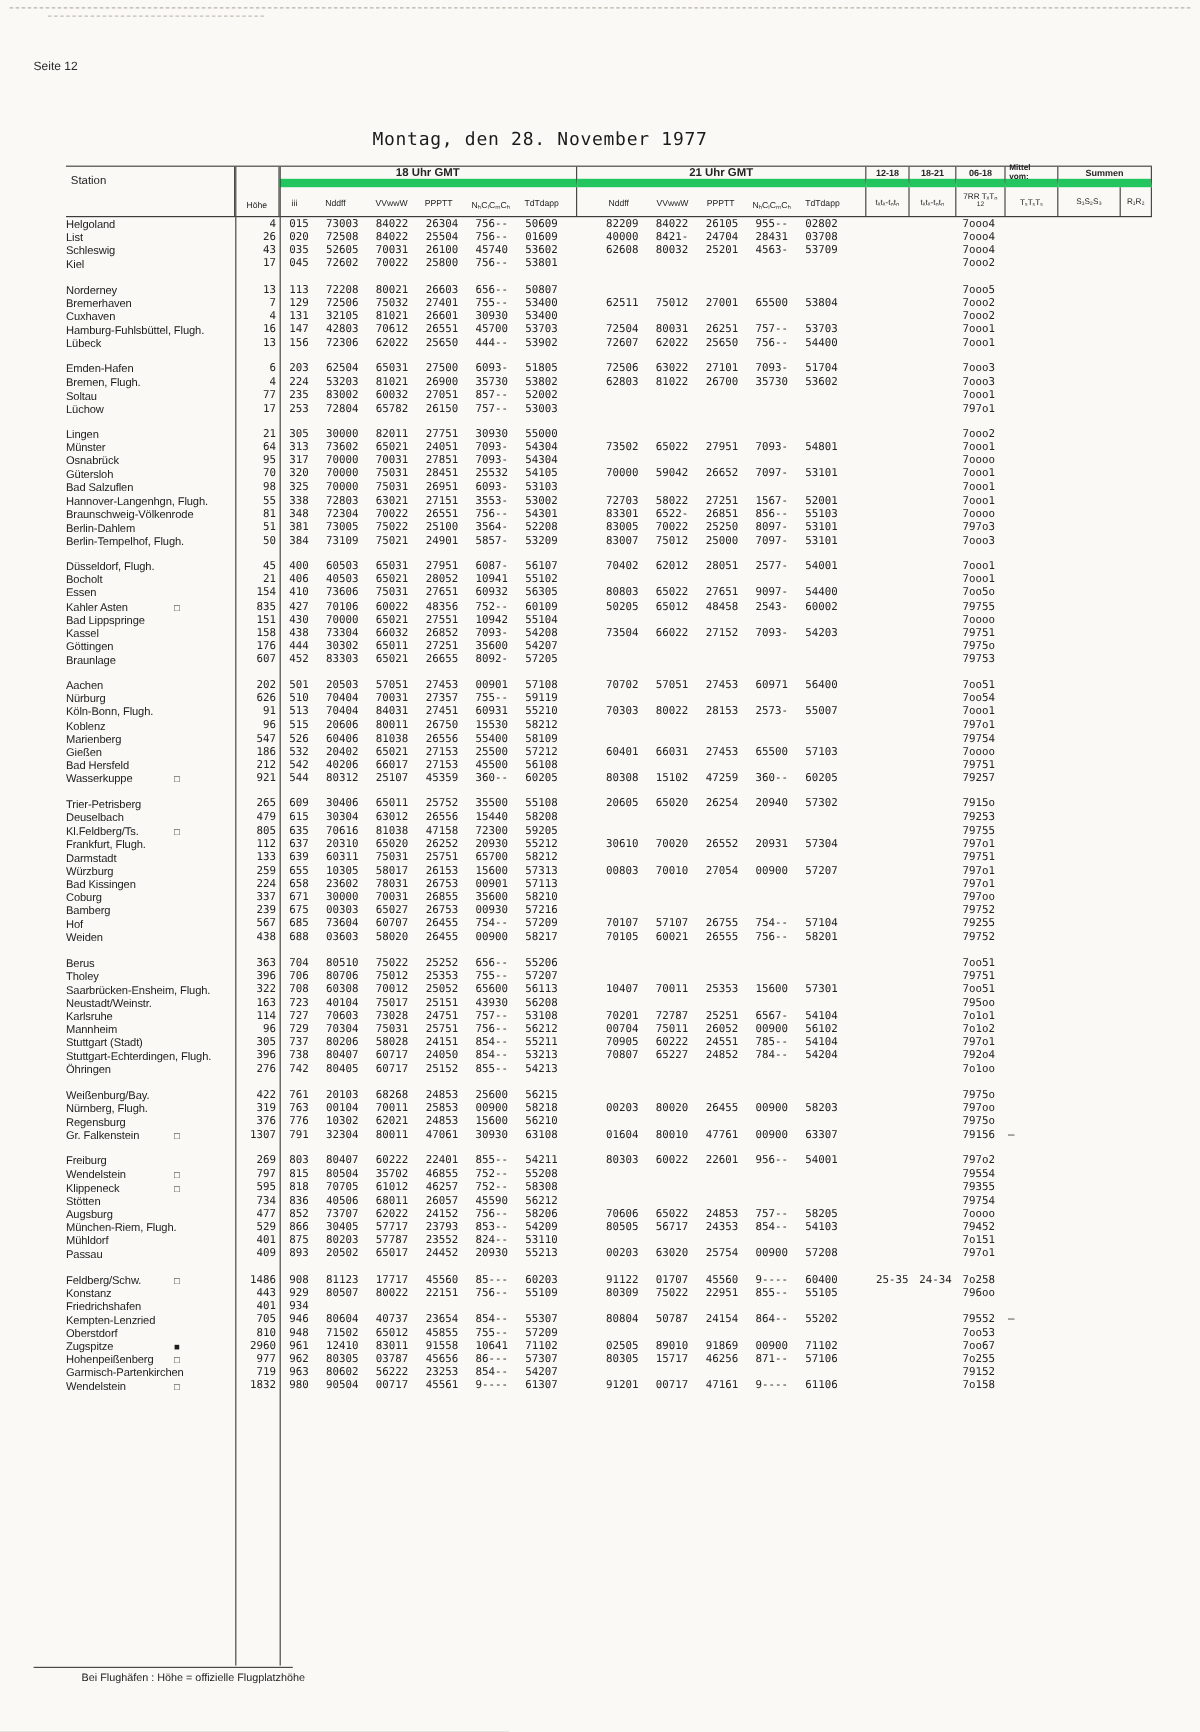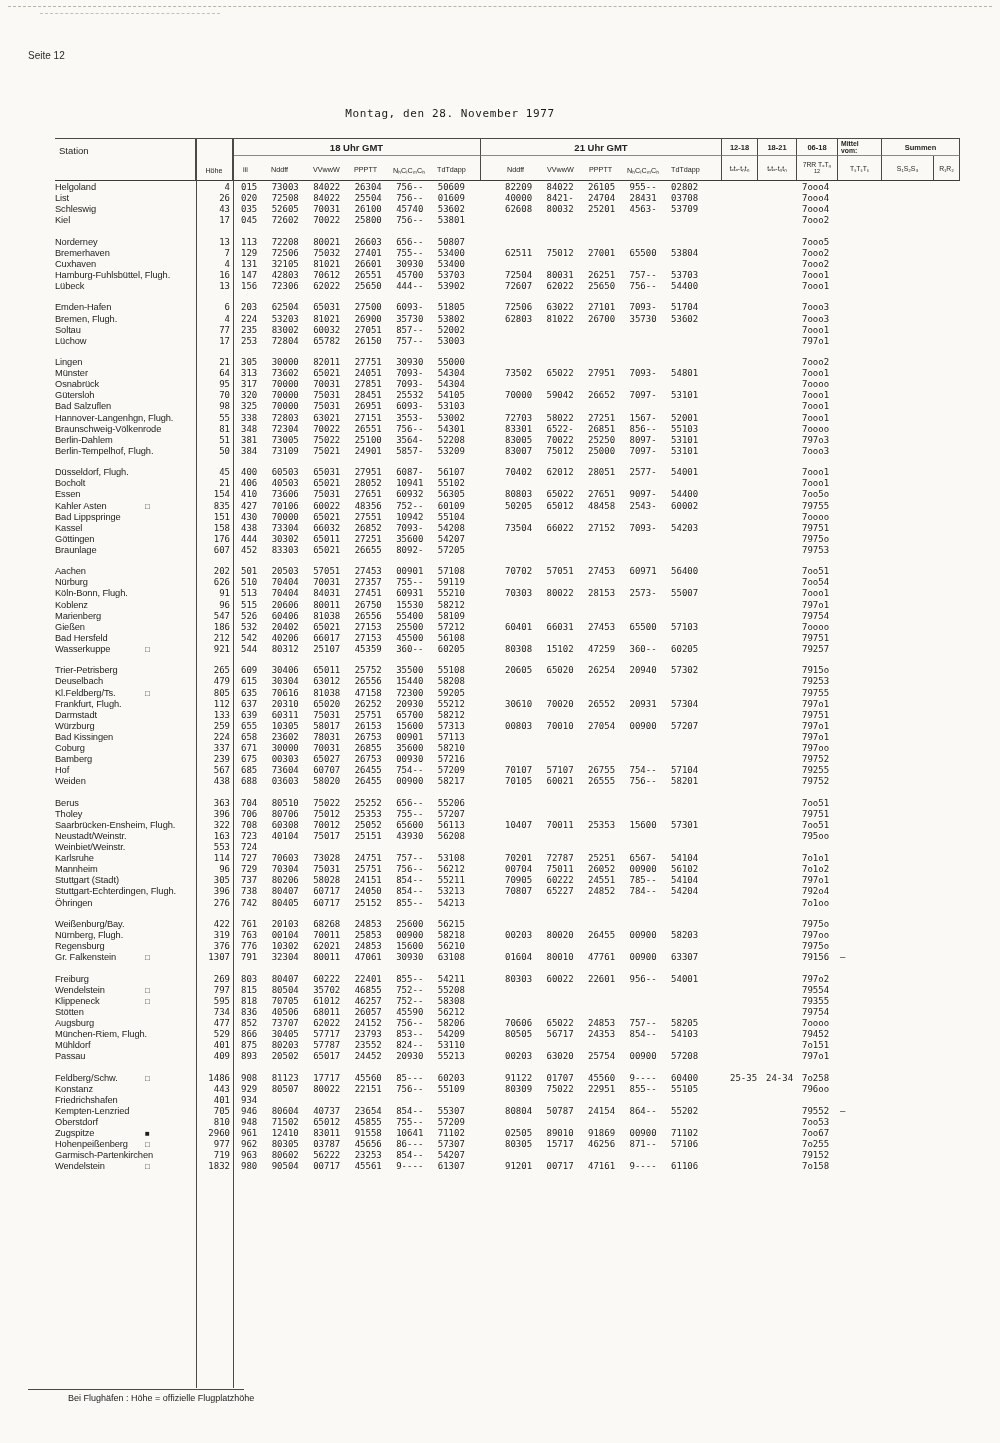--- a/index.html
+++ b/index.html
@@ -2,29 +2,29 @@
 <html><head>
 <meta charset="utf-8">
 <style>
   html,body{margin:0;padding:0;background:#d8d6d0;}
   .page{position:relative;width:1000px;height:1443px;background:#faf9f5;overflow:hidden;
         font-family:"Liberation Sans",sans-serif;color:#1d1d1d;}
   .scan-top{position:absolute;top:6px;left:8px;right:8px;border-top:1px dashed #b8b4aa;}
   .scan-top2{position:absolute;top:13px;left:40px;width:180px;border-top:1px dashed #c4c0b6;}
   .page-num{position:absolute;left:28px;top:50px;font-size:10px;color:#2a2a2a;}
   .title{position:absolute;left:250px;top:107px;width:400px;text-align:center;
-         font-family:"DejaVu Sans Mono",monospace;font-size:11px;letter-spacing:.6px;color:#1a1a1a;}
+         font-family:"DejaVu Sans Mono",monospace;font-size:15px;letter-spacing:.6px;color:#1a1a1a;}
 
   
   .thead{position:absolute;left:55px;top:138px;width:905px;display:grid;
          grid-template-columns:141px 37px 248px 241px 36px 39px 41px 44px 52px 26px;
          grid-template-rows:17px 24px;
          border-top:1px solid #4a4a48;border-bottom:1px solid #3c3c3a;}
   .hc{position:relative;border-right:1px solid #4a4a48;font-size:7.5px;color:#242424;}
-  .r1{grid-row:1;border-bottom:1px solid #22c55e;display:flex;align-items:center;justify-content:center;font-weight:bold;}
+  .r1{grid-row:1;border-bottom:7px solid #22c55e;display:flex;align-items:center;justify-content:center;font-weight:bold;}
   .r2{grid-row:2;display:flex;align-items:center;justify-content:center;font-size:6.8px;}
   .station-hc{grid-column:1;grid-row:1/3;font-size:9.5px;font-weight:400;padding:6px 0 0 4px;}
   .hoehe-hc{grid-column:2;grid-row:1/3;display:flex;align-items:flex-end;justify-content:center;padding-bottom:5px;font-size:7.2px;}
   .gmt18-hc{grid-column:3;font-size:9.5px;}
   .gmt21-hc{grid-column:4;font-size:9.5px;}
   .c5{grid-column:5}.c6{grid-column:6}.c7{grid-column:7}
   .mittel-hc{grid-column:8;flex-direction:column;align-items:flex-start;justify-content:center;
              padding-left:3px;font-size:6.8px;line-height:7.5px;}
   .summen-hc{grid-column:9/11;font-size:7.5px;}
   .obs-labels{display:block;}
@@ -784,32 +784,20 @@
       <span class="c num oa">723 40104 75017 25151 43930 56208</span>
       <span class="c num ob"></span>
       <span class="c num mm"></span>
       <span class="c num mm"></span>
       <span class="c num rv">795oo</span>
       <span class="c num dd"></span>
       <span class="c num"></span>
       <span class="c num"></span>
     </div>
         <div class="row">
-      <span class="c st"><b style="font-weight:400">Weinbiet/Weinstr.</b><b class="sym" style="font-weight:400"></b></span>
-      <span class="c num hh">553</span>
-      <span class="c num oa">724</span>
-      <span class="c num ob"></span>
-      <span class="c num mm"></span>
-      <span class="c num mm"></span>
-      <span class="c num rv"></span>
-      <span class="c num dd"></span>
-      <span class="c num"></span>
-      <span class="c num"></span>
-    </div>
-        <div class="row">
       <span class="c st"><b style="font-weight:400">Karlsruhe</b><b class="sym" style="font-weight:400"></b></span>
       <span class="c num hh">114</span>
       <span class="c num oa">727 70603 73028 24751 757-- 53108</span>
       <span class="c num ob">70201 72787 25251 6567- 54104</span>
       <span class="c num mm"></span>
       <span class="c num mm"></span>
       <span class="c num rv">7o1o1</span>
       <span class="c num dd"></span>
       <span class="c num"></span>
       <span class="c num"></span>

